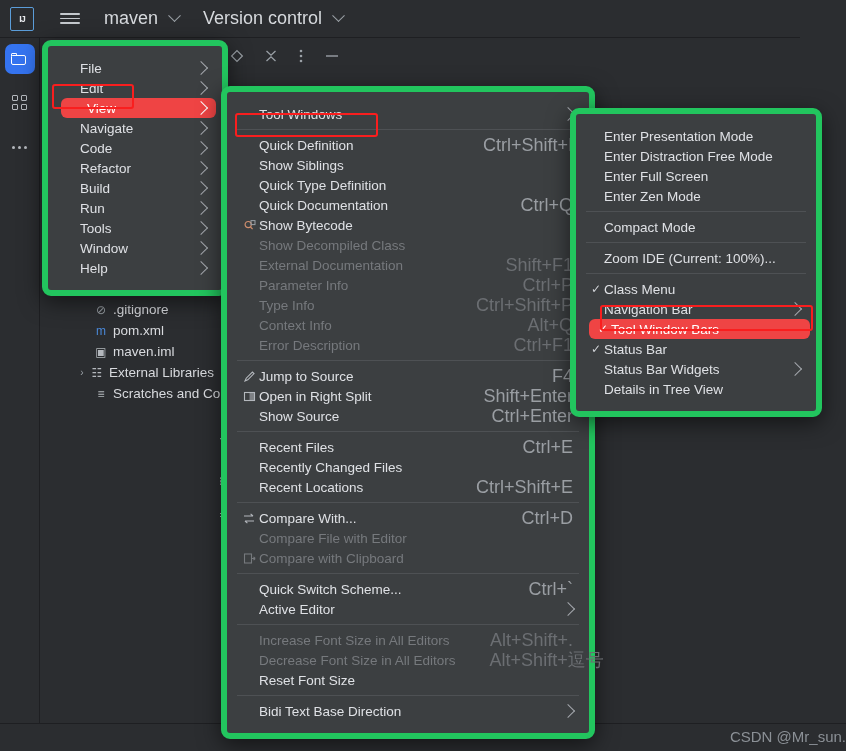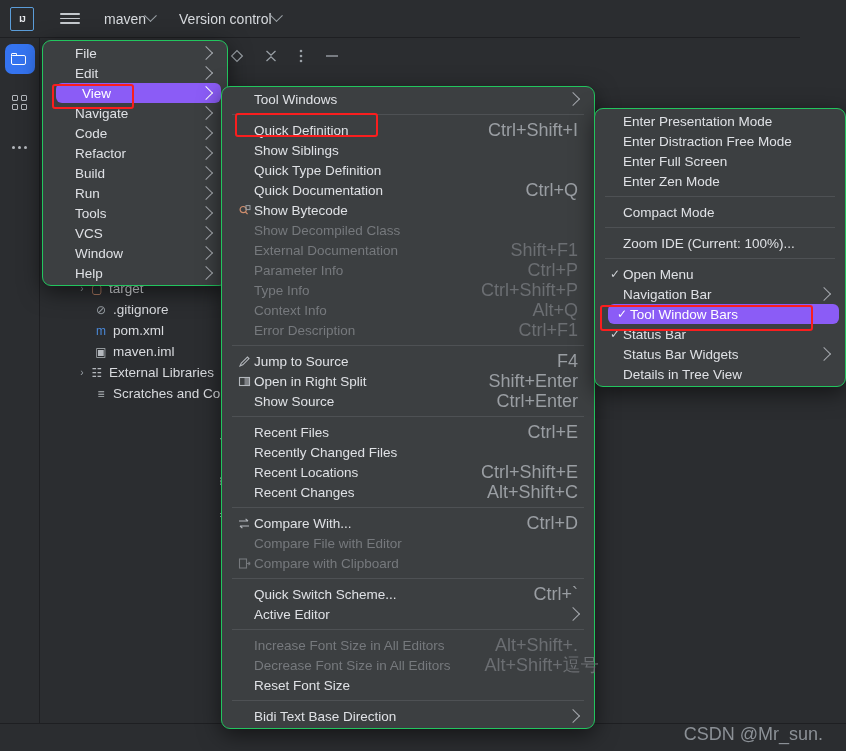--- a/index.html
+++ b/index.html
@@ -18,22 +18,22 @@
   }
   .ij-logo{
     width:22px;height:22px;margin-left:10px;border:1.5px solid #5b9dd9;
     border-radius:2px;display:flex;align-items:center;justify-content:center;
     font-size:9px;font-weight:bold;color:#e8eaed;letter-spacing:-1px;
     background:#2b2d30;
   }
   .hamburger{margin-left:26px;width:20px;display:flex;flex-direction:column;gap:3px;cursor:pointer;}
   .hamburger i{display:block;height:1.6px;background:#c4c8cd;border-radius:1px;}
   .tb-item{
-    display:flex;align-items:center;gap:0;margin-left:24px;
-    color:#d6d9dd;font-size:14px;cursor:pointer;white-space:nowrap;
+    display:flex;align-items:center;gap:12px;margin-left:24px;
+    color:#d6d9dd;font-size:18px;cursor:pointer;white-space:nowrap;
   }
   .chev-dn{
     width:8px;height:8px;border-right:1.4px solid #9aa0a6;border-bottom:1.4px solid #9aa0a6;
     transform:rotate(45deg) translate(-2px,-2px);
   }
   
   #leftbar{
     position:absolute;left:0;top:38px;width:40px;height:713px;
     background:#2b2d30;border-right:1px solid #1e1f22;box-sizing:border-box;
   }
@@ -77,53 +77,53 @@
   .hintline{
     position:absolute;white-space:nowrap;font-size:15px;color:#b9bcc0;
   }
   .hintkey{color:#548af7;margin-left:8px;}
   
   #statusbar{
     position:absolute;left:0;bottom:0;width:846px;height:28px;background:#2b2d30;
     border-top:1px solid #1e1f22;box-sizing:border-box;
   }
   .watermark{
-    position:absolute;right:23px;bottom:6px;color:#8b9096;font-size:18px;
+    position:absolute;right:0;bottom:6px;color:#8b9096;font-size:15px;
   }
   
   .menu{
-    position:absolute;background:#3c3f41;border:1px solid #22c55e;border-radius:9px;
-    box-shadow:0 6px 22px rgba(0,0,0,.55);padding:2px 0;box-sizing:border-box;z-index:40;
+    position:absolute;background:#3c3f41;border:6px solid #22c55e;border-radius:9px;
+    box-shadow:0 6px 22px rgba(0,0,0,.55);padding:12px 0;box-sizing:border-box;z-index:40;
   }
   .mi{
     position:relative;display:flex;align-items:center;height:20px;
     padding:0 10px 0 6px;margin:0 6px;border-radius:6px;white-space:nowrap;cursor:pointer;
     font-size:13.5px;color:#dfe1e5;
   }
-  .mi.sel{background:#8b5cf6;color:#ffffff;margin-left:13px;}
+  .mi.sel{background:#ef4444;color:#ffffff;margin-left:13px;}
   .mi.dis{color:#76797d;}
   .mi .mi-icon{width:20px;flex:0 0 20px;display:flex;align-items:center;justify-content:center;}
   .mi .mi-check{width:16px;flex:0 0 16px;font-size:12px;color:#cfd2d6;text-align:center;}
   .mi.sel .mi-check{color:#fff;}
   .mi .mi-label{flex:1 1 auto;padding-right:16px;}
   .mi .mi-short{color:#9a9ea3;font-size:18px;margin-left:auto;padding-left:18px;}
   .mi.dis .mi-short{color:#6b6e72;}
   .mi .mi-arrow{
     width:9px;height:9px;border-right:1.4px solid #a4a8ad;border-top:1.4px solid #a4a8ad;
     transform:rotate(45deg);margin-left:10px;flex:0 0 9px;
   }
   .mi.sel .mi-arrow{border-color:#ffffff;}
   .sep{height:1px;background:#4e5154;margin:5px 10px;}
   
   #menu1{left:42px;top:40px;width:186px;}
   
   #menu2{left:221px;top:86px;width:374px;}
   #menu2 .mi{height:20px;}
   
-  #menu3{left:594px;top:108px;width:252px;}
+  #menu3{left:570px;top:108px;width:252px;}
   
   .redbox{position:absolute;border:2px solid #fa1e1e;border-radius:3px;z-index:60;pointer-events:none;}
   svg{display:block;}
 </style>
 </head>
 <body>
 
 <div id="titlebar">
   <div class="ij-logo">IJ</div>
   <div class="hamburger">
@@ -261,24 +261,20 @@
         <span class="mi-arrow"></span>
       </div>
       <div class="mi" style="height: 20px; gap: 35px;">
         <span class="mi-label" style="padding-left: 20px;">Run</span>
         <span class="mi-arrow"></span>
       </div>
       <div class="mi" style="height: 20px;">
         <span class="mi-label" style="padding-left: 20px;">Tools</span>
         <span class="mi-arrow"></span>
       </div>
-      <div class="mi" style="height: 20px;">
-        <span class="mi-label" style="padding-left: 20px;">VCS</span>
-        <span class="mi-arrow"></span>
-      </div>
       <div class="mi" style="height: 20px; justify-content: flex-end;">
         <span class="mi-label" style="padding-left: 20px;">Window</span>
         <span class="mi-arrow"></span>
       </div>
       <div class="mi" style="height: 20px;">
         <span class="mi-label" style="padding-left: 20px;">Help</span>
         <span class="mi-arrow"></span>
       </div>
     </div>
 </div>
@@ -381,25 +377,20 @@
       </div>
       <div class="mi">
         <span class="mi-icon"></span>
         <span class="mi-label">Recently Changed Files</span>
       </div>
       <div class="mi">
         <span class="mi-icon"></span>
         <span class="mi-label">Recent Locations</span>
         <span class="mi-short">Ctrl+Shift+E</span>
       </div>
-      <div class="mi">
-        <span class="mi-icon"></span>
-        <span class="mi-label">Recent Changes</span>
-        <span class="mi-short">Alt+Shift+C</span>
-      </div>
       <div class="sep"></div>
       <div class="mi">
         <span class="mi-icon">
           <svg width="14" height="13" viewBox="0 0 14 13">
             <path d="M2 4 H11 M11 4 L8.6 1.8 M12 9 H3 M3 9 L5.4 11.2" fill="none" stroke="#b4b8bd" stroke-width="1.1"></path>
           </svg>
         </span>
         <span class="mi-label">Compare With...</span>
         <span class="mi-short">Ctrl+D</span>
       </div>
@@ -475,21 +466,21 @@
         <span class="mi-label">Compact Mode</span>
       </div>
       <div class="sep"></div>
       <div class="mi">
         <span class="mi-check"></span>
         <span class="mi-label">Zoom IDE (Current: 100%)...</span>
       </div>
       <div class="sep"></div>
       <div class="mi">
         <span class="mi-check">✓</span>
-        <span class="mi-label">Open Menu</span>
+        <span class="mi-label">Class Menu</span>
       </div>
       <div class="mi">
         <span class="mi-check"></span>
         <span class="mi-label">Navigation Bar</span>
         <span class="mi-arrow" style="margin-left: auto;"></span>
       </div>
       <div class="mi sel">
         <span class="mi-check">✓</span>
         <span class="mi-label">Tool Window Bars</span>
       </div>

